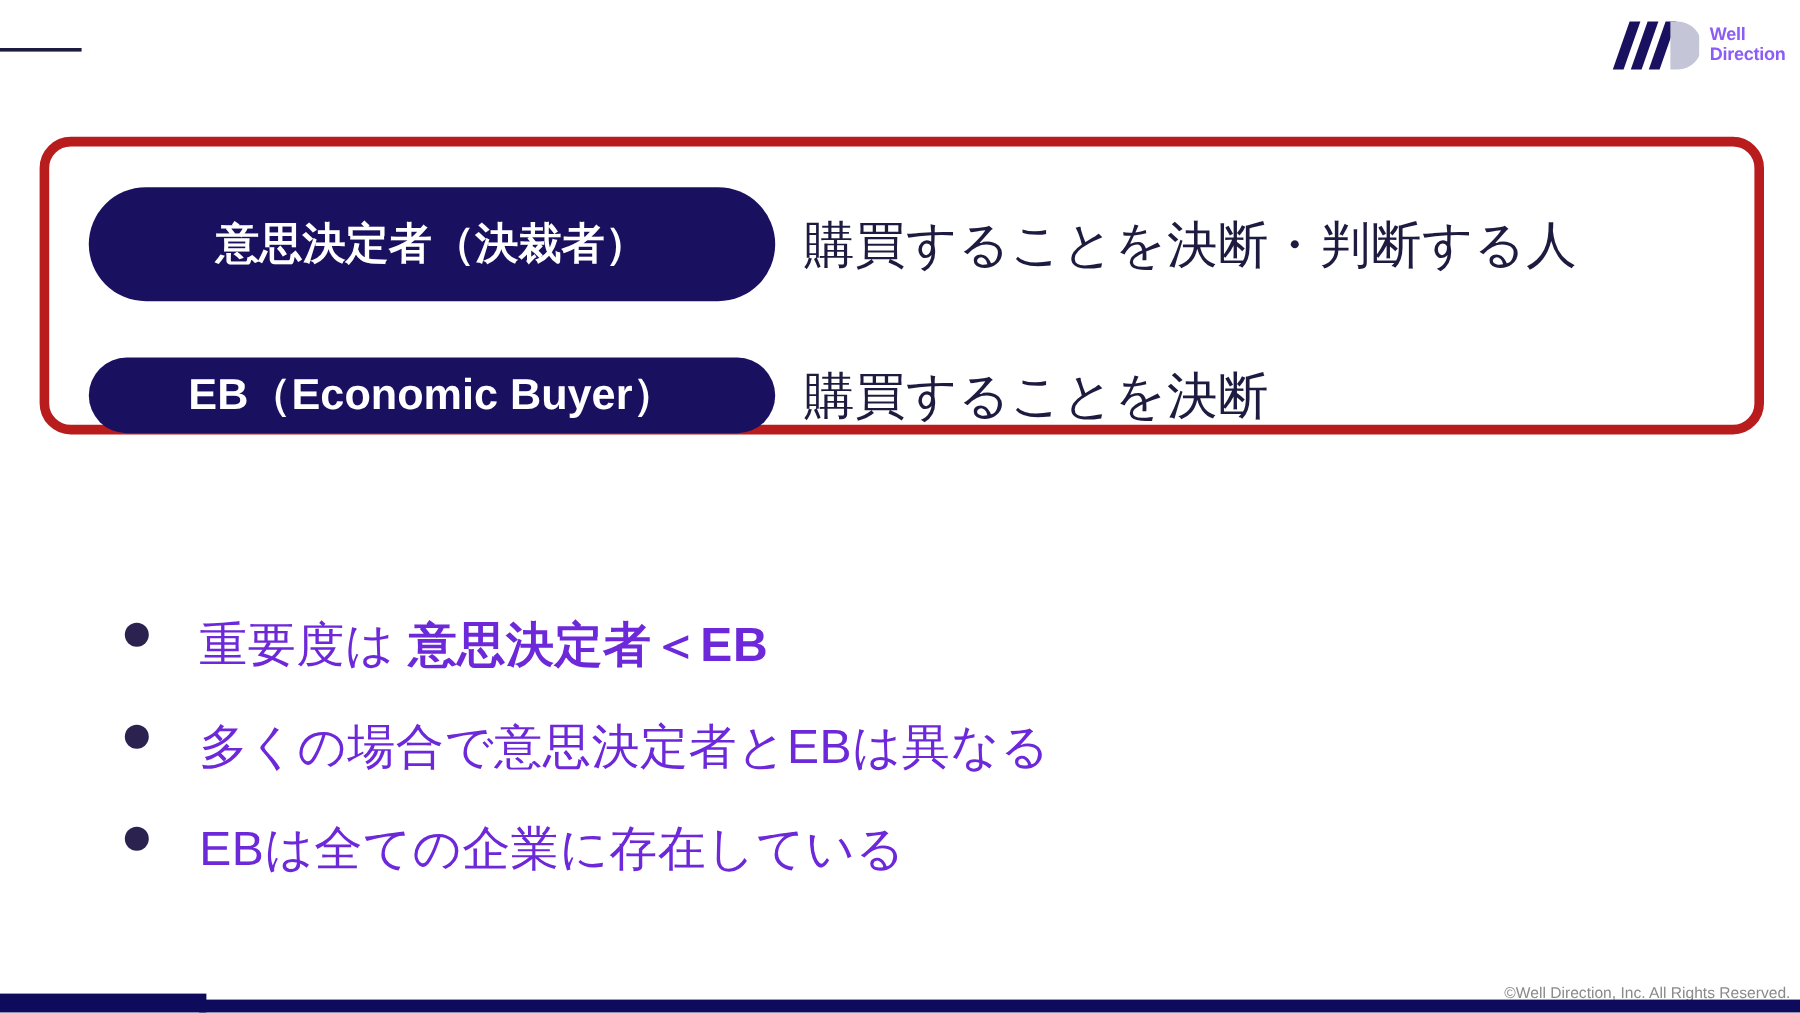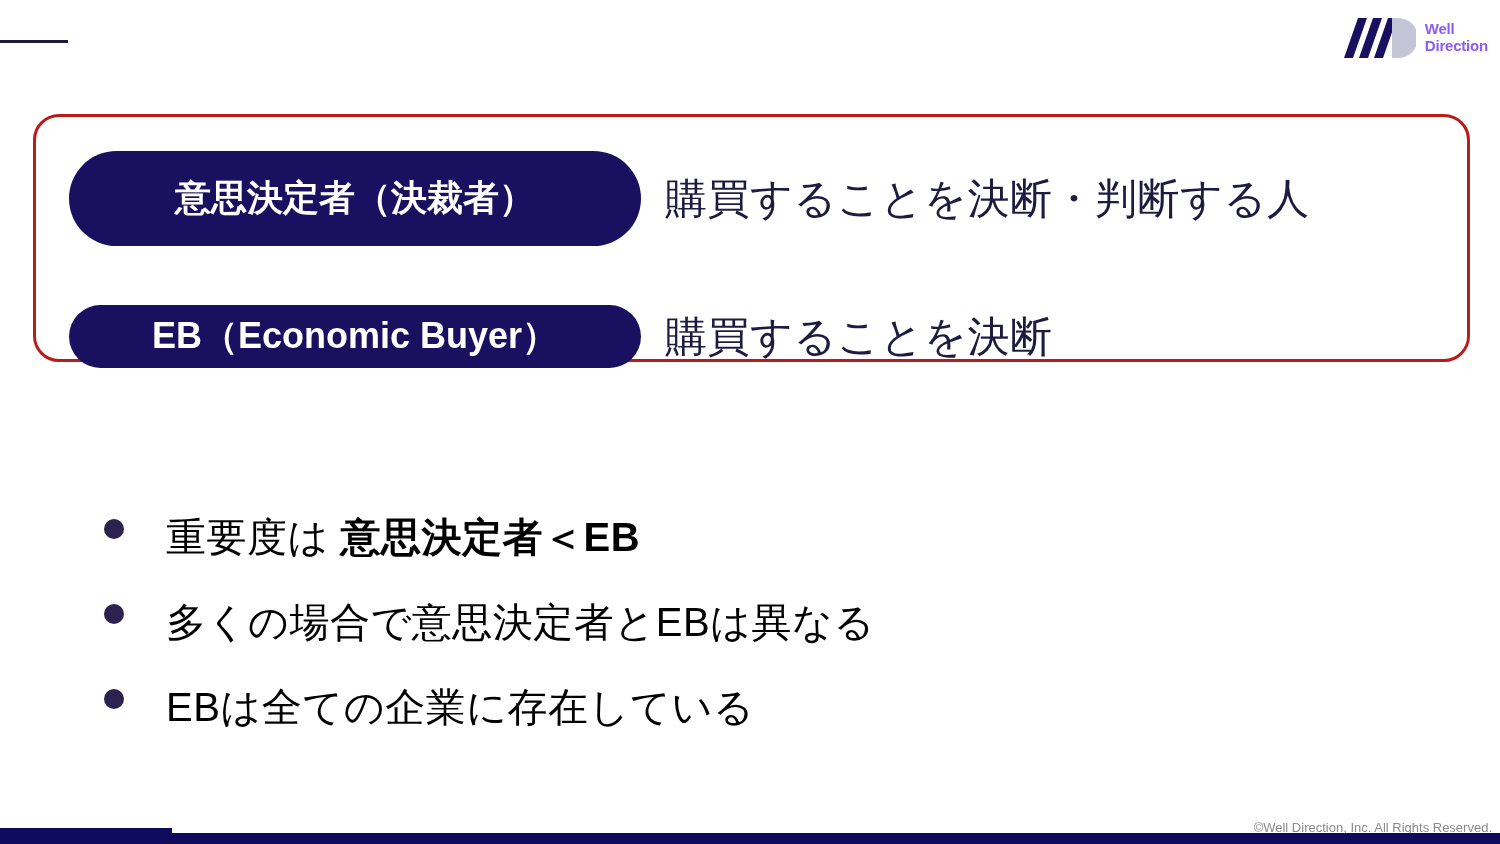--- a/index.html
+++ b/index.html
@@ -61,31 +61,31 @@
   }
 
   
   .def-box {
     position: absolute;
     left: 33px;
     top: 114px;
     width: 1437px;
     height: 248px;
     box-sizing: border-box;
-    border: 3px solid #b91c1c;
+    border: 8px solid #b91c1c;
     border-radius: 26px;
     background: #ffffff;
   }
   .def-row {
     position: absolute;
     display: flex;
     align-items: center;
   }
   .def-row.row-1 { left: 33px; top: 34px; }
-  .def-row.row-2 { left: 33px; top: 188px; }
+  .def-row.row-2 { left: 33px; top: 176px; }
 
   .pill {
     box-sizing: border-box;
     width: 572px;
     border-radius: 60px;
     background: #191060;
     color: #ffffff;
     font-weight: bold;
     text-align: center;
     display: flex;
@@ -120,21 +120,21 @@
   .bullet-dot {
     width: 20px;
     height: 20px;
     border-radius: 50%;
     background: #2b2250;
     flex: 0 0 auto;
     margin-right: 42px;
   }
   .bullet-text {
     font-size: 40px;
-    color: #000000;
+    color: #6d28d9;
     white-space: nowrap;
     letter-spacing: 0.5px;
     margin-top: 17px;
   }
   .bullet-text .strong {
     font-weight: bold;
   }
 
   
   .copyright {

